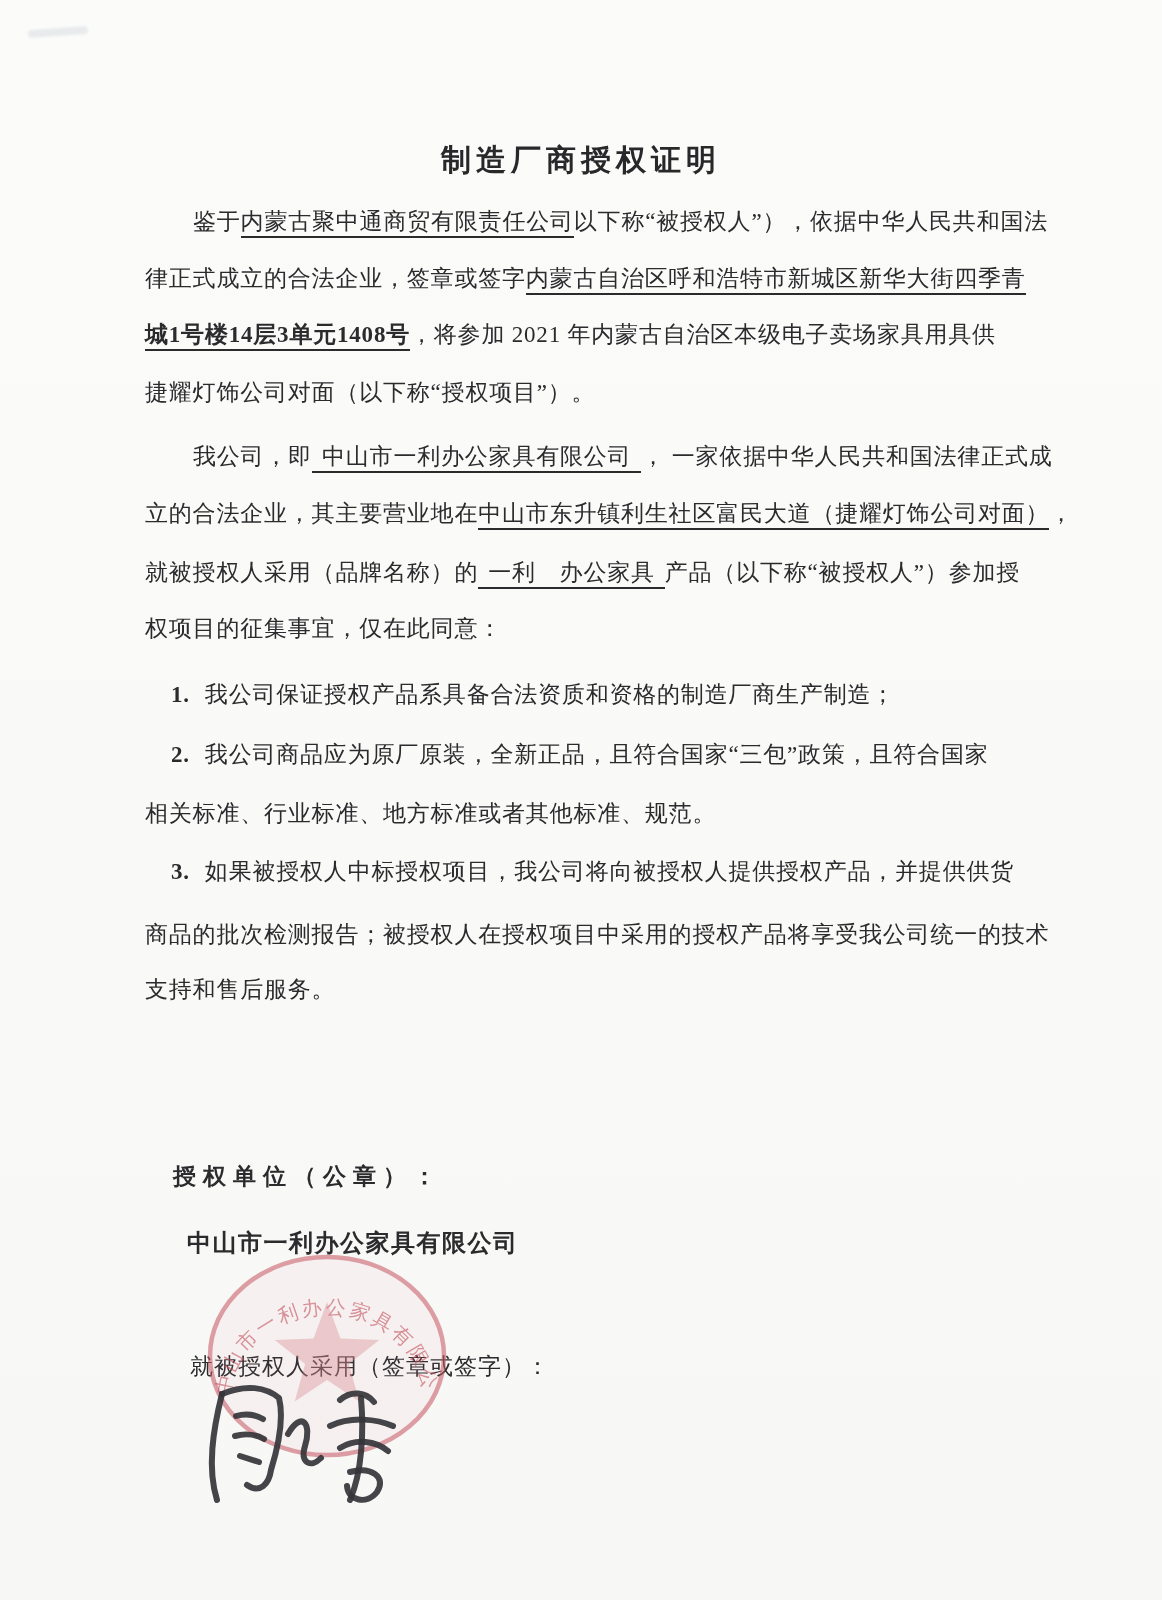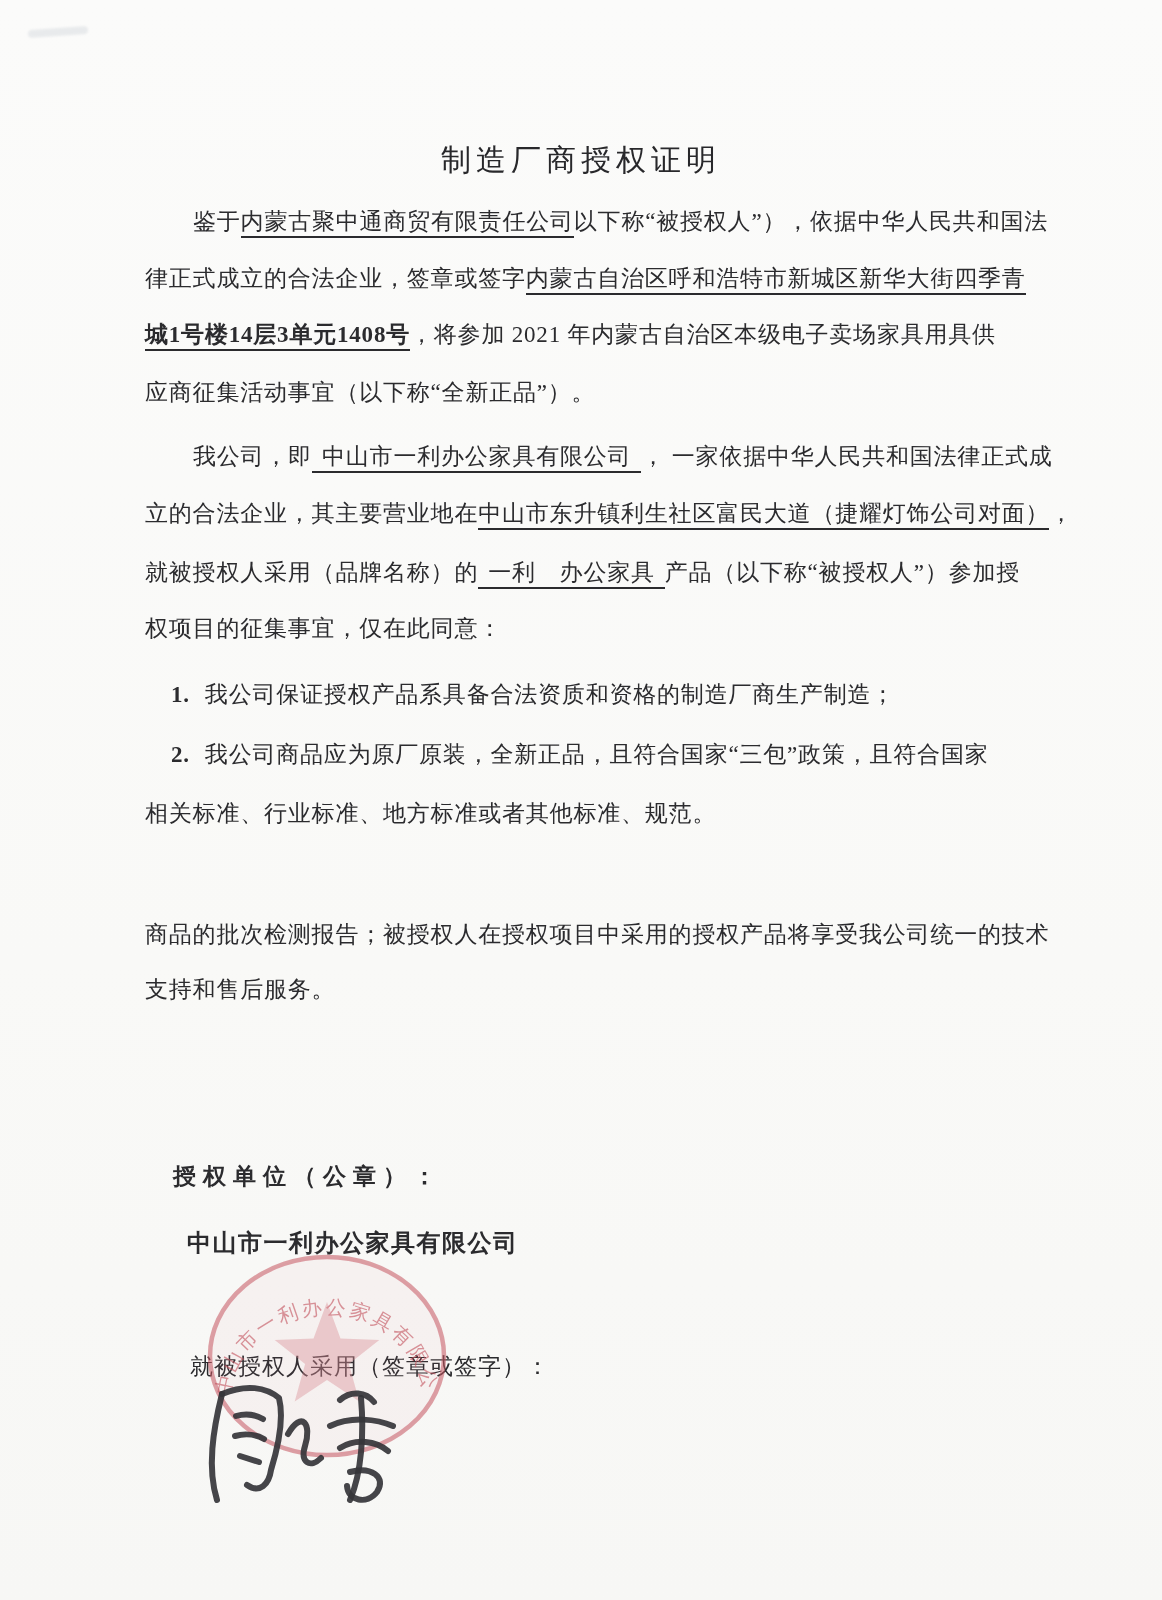--- a/index.html
+++ b/index.html
@@ -7,21 +7,21 @@
     position:relative;
     width:1162px;height:1600px;
     margin:0 auto;
     background:linear-gradient(180deg,#fbfbfa 0%,#f9f9f7 60%,#f7f7f5 100%);
     overflow:hidden;
     font-family:"Liberation Serif","DejaVu Serif",serif;
     color:#2b2b2e;
   }
   .title{
     position:absolute;top:140px;left:0;width:100%;
-    text-align:center;font-size:30px;font-weight:normal;
+    text-align:center;font-size:30px;font-weight:bold;
     letter-spacing:5px;color:#28282b;
   }
   .line{
     position:absolute;left:145px;width:880px;
     font-size:23px;letter-spacing:0.8px;line-height:34px;
     white-space:nowrap;color:#2b2b2e;
   }
   .indent{padding-left:48px;}
   .u{border-bottom:2px solid #2b2b2e;padding-bottom:2px;}
   .u-pad{padding-left:10px;padding-right:10px;}
@@ -44,32 +44,33 @@
 
 <div class="page">
 
   <div class="smudge"></div>
 
   <div class="title">制造厂商授权证明</div>
 
   <div class="line indent" style="top:205px"><span>鉴于</span><span class="u">内蒙古聚中通商贸有限责任公司</span><span>以下称“被授权人”），依据中华人民共和国法</span></div>
   <div class="line" style="top:262px"><span>律正式成立的合法企业，签章或签字</span><span class="u">内蒙古自治区呼和浩特市新城区新华大街四季青</span></div>
   <div class="line" style="top:318px"><span class="u b">城1号楼14层3单元1408号</span><span>，将参加 2021 年内蒙古自治区本级电子卖场家具用具供</span></div>
-  <div class="line" style="top:376px"><span>应商征集活动事宜（以下称“全新正品”）。</span></div>
+  <div class="line" style="top:376px"><span>捷耀灯饰公司对面（以下称“授权项目”）。</span></div>
 
   <div class="line indent" style="top:440px"><span>我公司，即</span><span class="u u-pad">中山市一利办公家具有限公司</span><span>， 一家依据中华人民共和国法律正式成</span></div>
   <div class="line" style="top:497px"><span>立的合法企业，其主要营业地在</span><span class="u">中山市东升镇利生社区富民大道（捷耀灯饰公司对面）</span><span>，</span></div>
   <div class="line" style="top:556px"><span>就被授权人采用（品牌名称）的</span><span class="u u-pad">一利　办公家具</span><span>产品（以下称“被授权人”）参加授</span></div>
   <div class="line" style="top:612px"><span>权项目的征集事宜，仅在此同意：</span></div>
 
   <div class="line item" style="top:678px"><span class="item-num b">1.</span><span>我公司保证授权产品系具备合法资质和资格的制造厂商生产制造；</span></div>
 
   <div class="line item" style="top:738px"><span class="item-num b">2.</span><span>我公司商品应为原厂原装，全新正品，且符合国家“三包”政策，且符合国家</span></div>
   <div class="line" style="top:797px"><span>相关标准、行业标准、地方标准或者其他标准、规范。</span></div>
 
+  <div class="line item" style="top:855px"><span class="item-num b">3.</span><span>如果被授权人中标授权项目，我公司将向被授权人提供授权产品，并提供供货</span></div>
   <div class="line" style="top:918px"><span>商品的批次检测报告；被授权人在授权项目中采用的授权产品将享受我公司统一的技术</span></div>
   <div class="line" style="top:973px"><span>支持和售后服务。</span></div>
 
   <div class="line seal-label" style="top:1160px">授权单位（公章）：</div>
   <div class="line company-line" style="top:1226px">中山市一利办公家具有限公司</div>
   <div class="line legal-label" style="top:1350px;z-index:2">就被授权人采用（签章或签字）：</div>
 
   <svg class="seal-svg" width="250" height="212" viewBox="0 0 250 212">
     <ellipse cx="125" cy="104" rx="117" ry="99" fill="none" stroke="#c4545f" stroke-opacity="0.55" stroke-width="4.5"></ellipse>
     <ellipse cx="125" cy="104" rx="117" ry="99" fill="#d98b93" fill-opacity="0.06" stroke="none"></ellipse>

